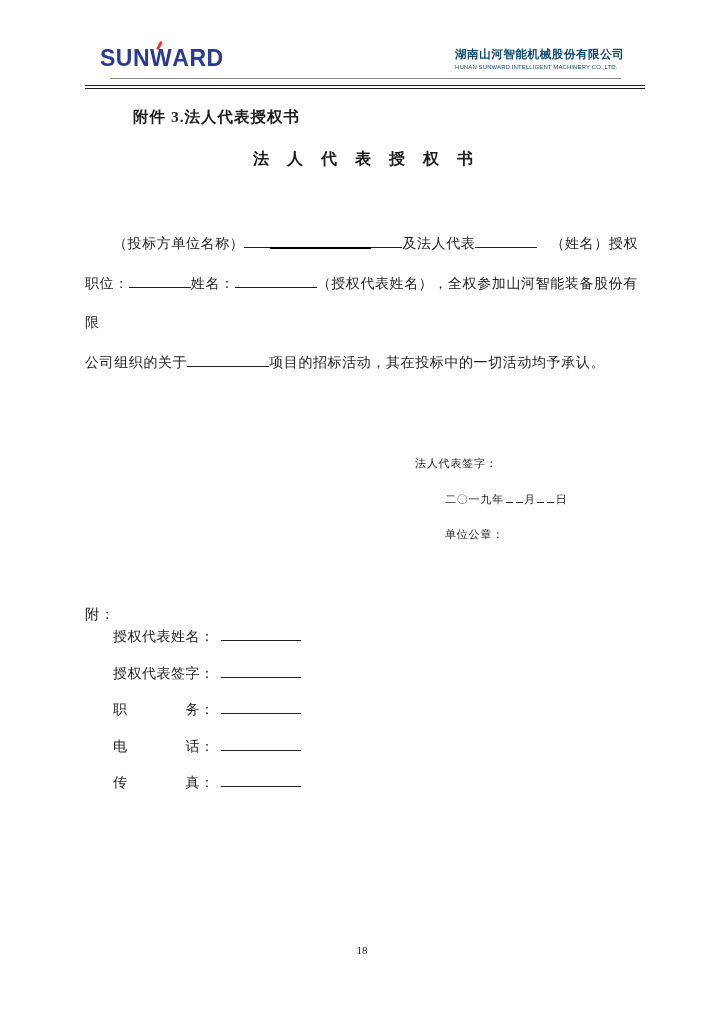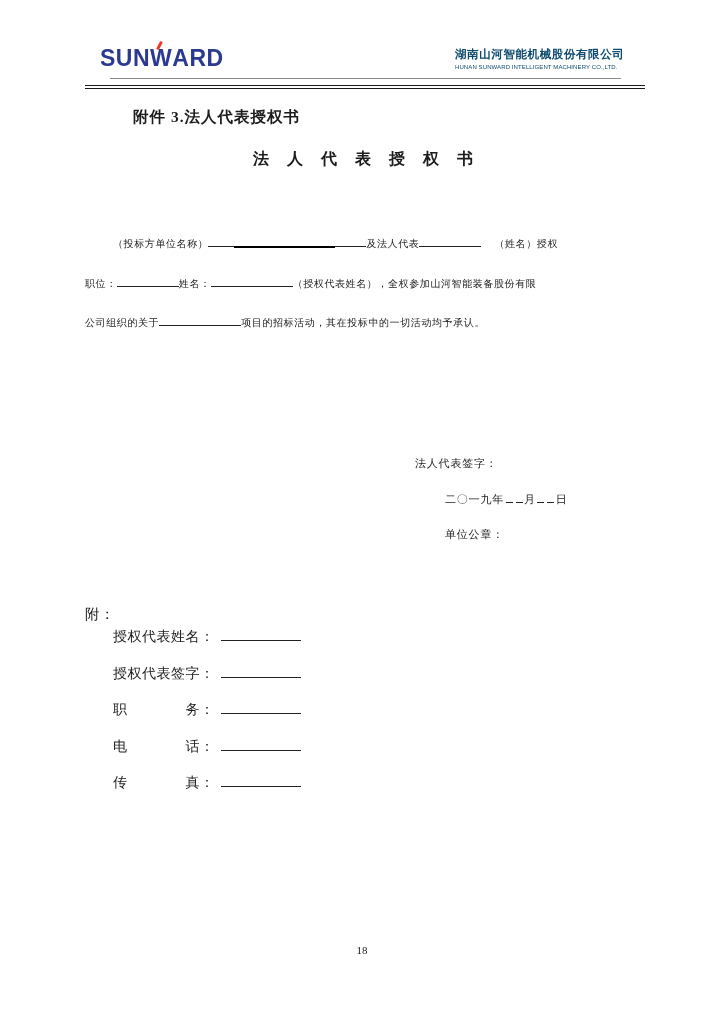--- a/index.html
+++ b/index.html
@@ -106,21 +106,21 @@
     font-weight: bold;
     letter-spacing: 0.6px;
     border-bottom: 1.6px solid #000;
     padding: 0 12px 3px 0;
   }
   .paragraph {
     position: absolute;
     left: 85px;
     top: 224px;
     width: 557px;
-    font-size: 10px;
+    font-size: 14px;
     letter-spacing: 0.6px;
     line-height: 39.5px;
   }
   .paragraph .indent { text-indent: 28px; }
 
   .blank {
     display: inline-block;
     border-bottom: 1px solid #222;
     height: 15px;
     vertical-align: baseline;

